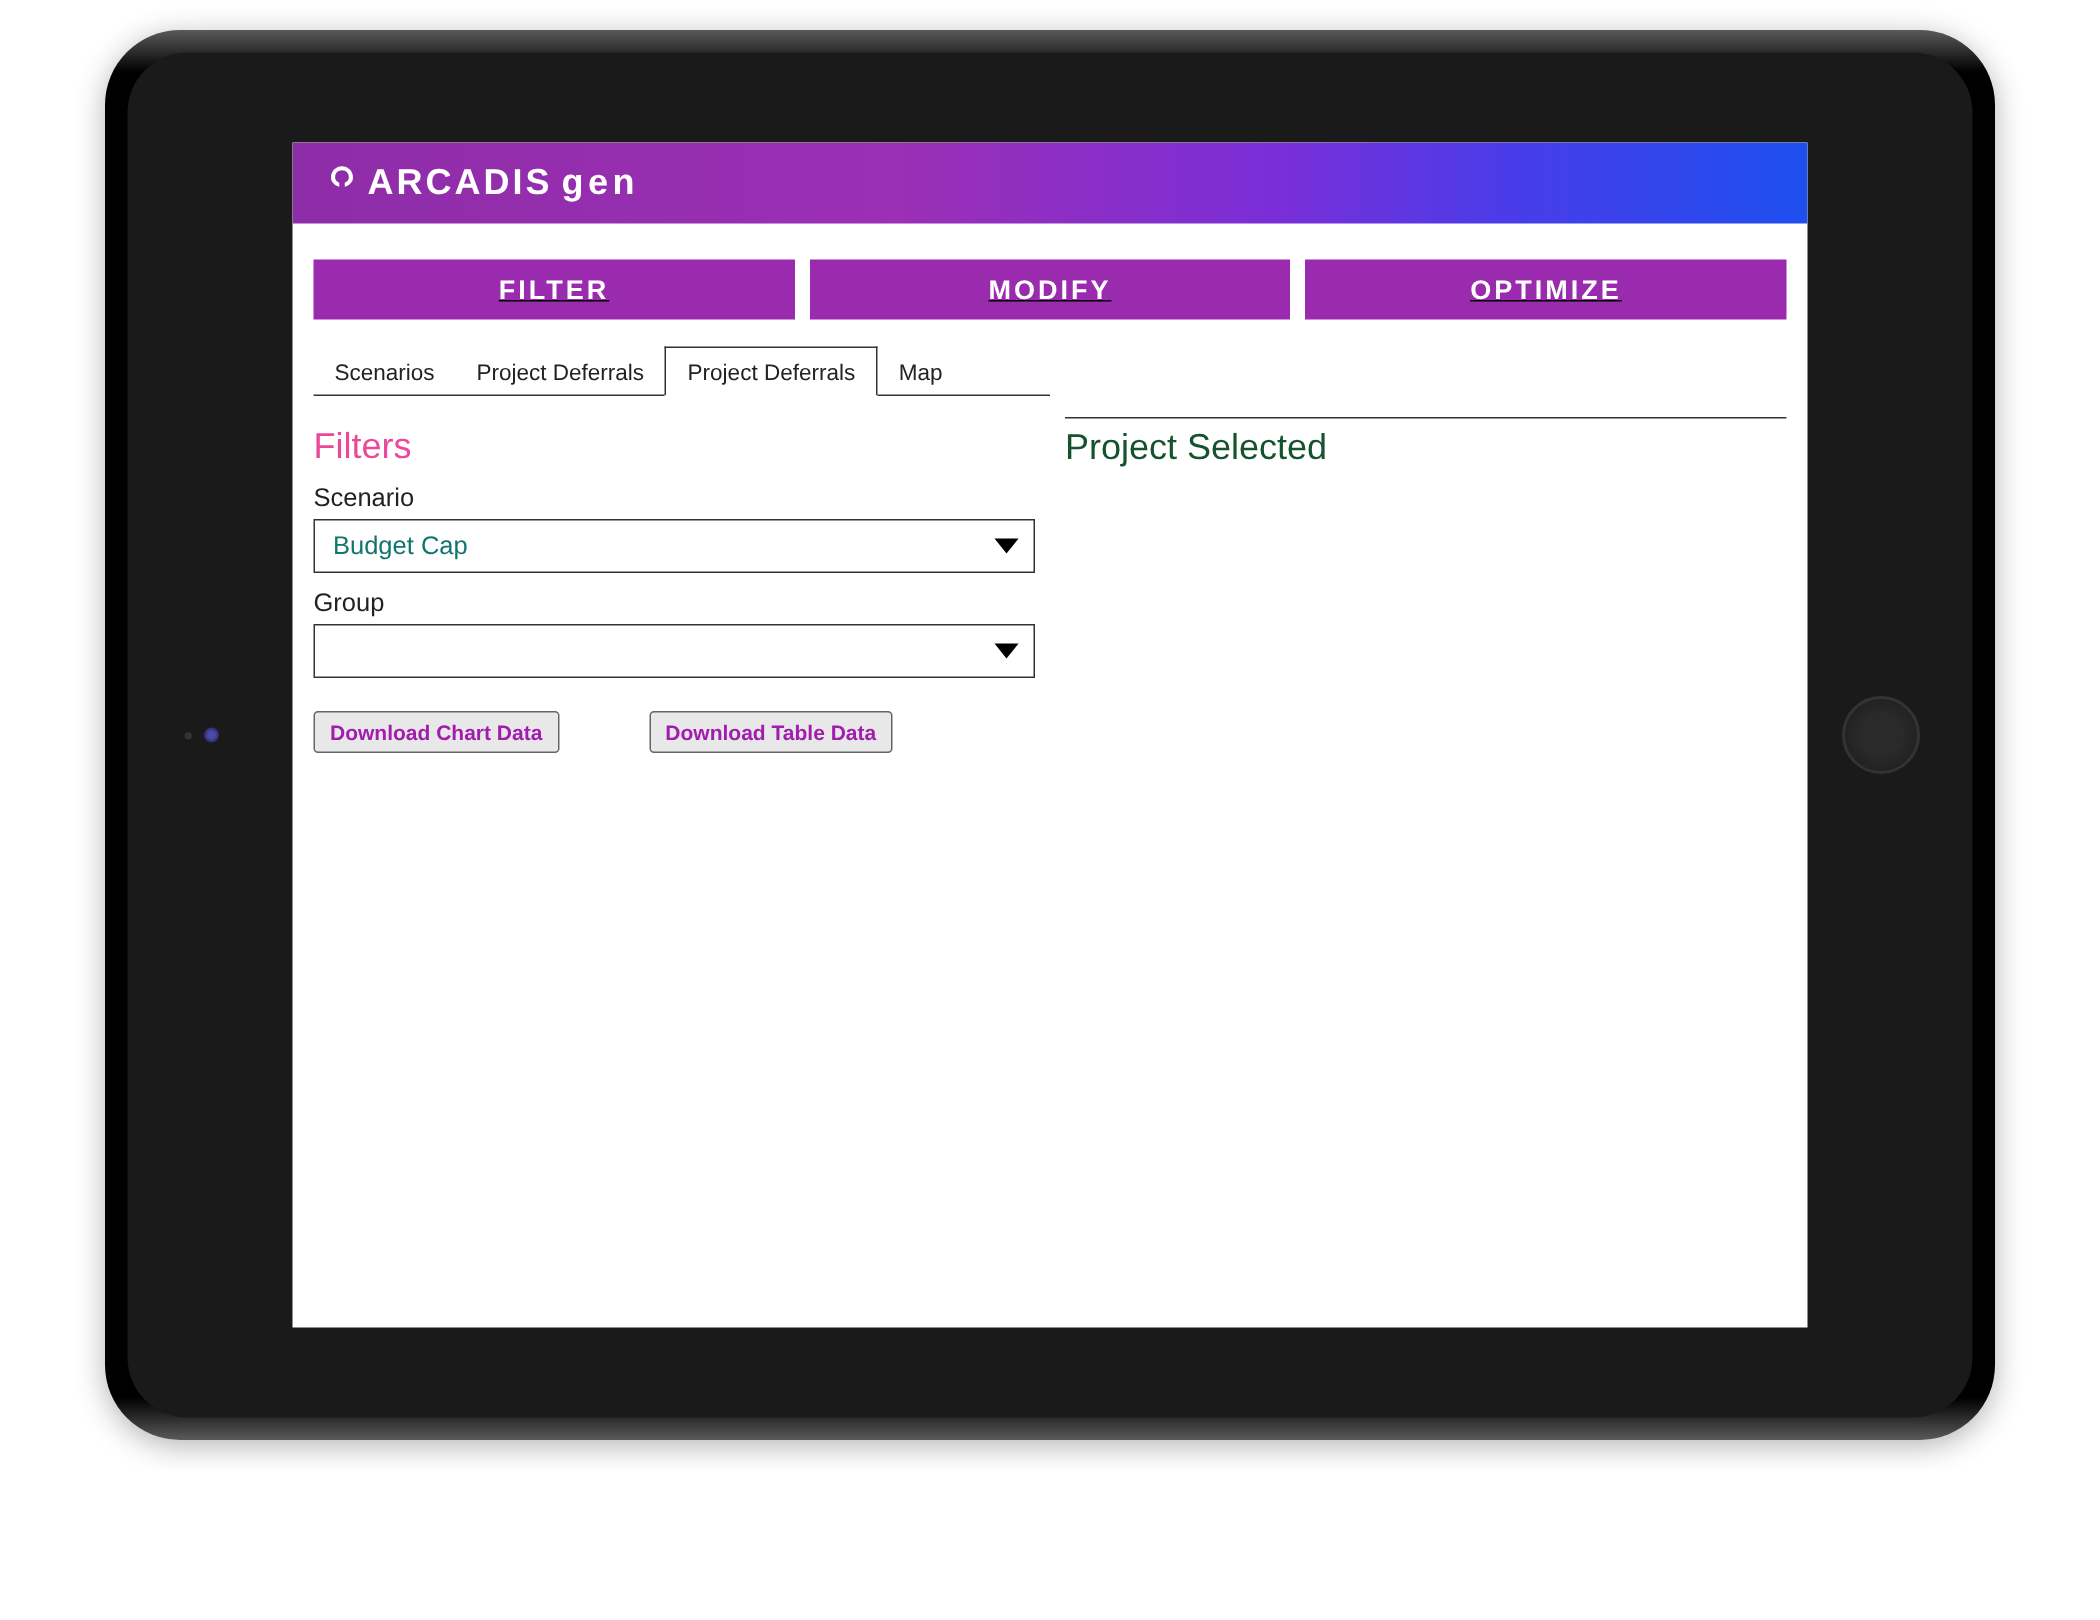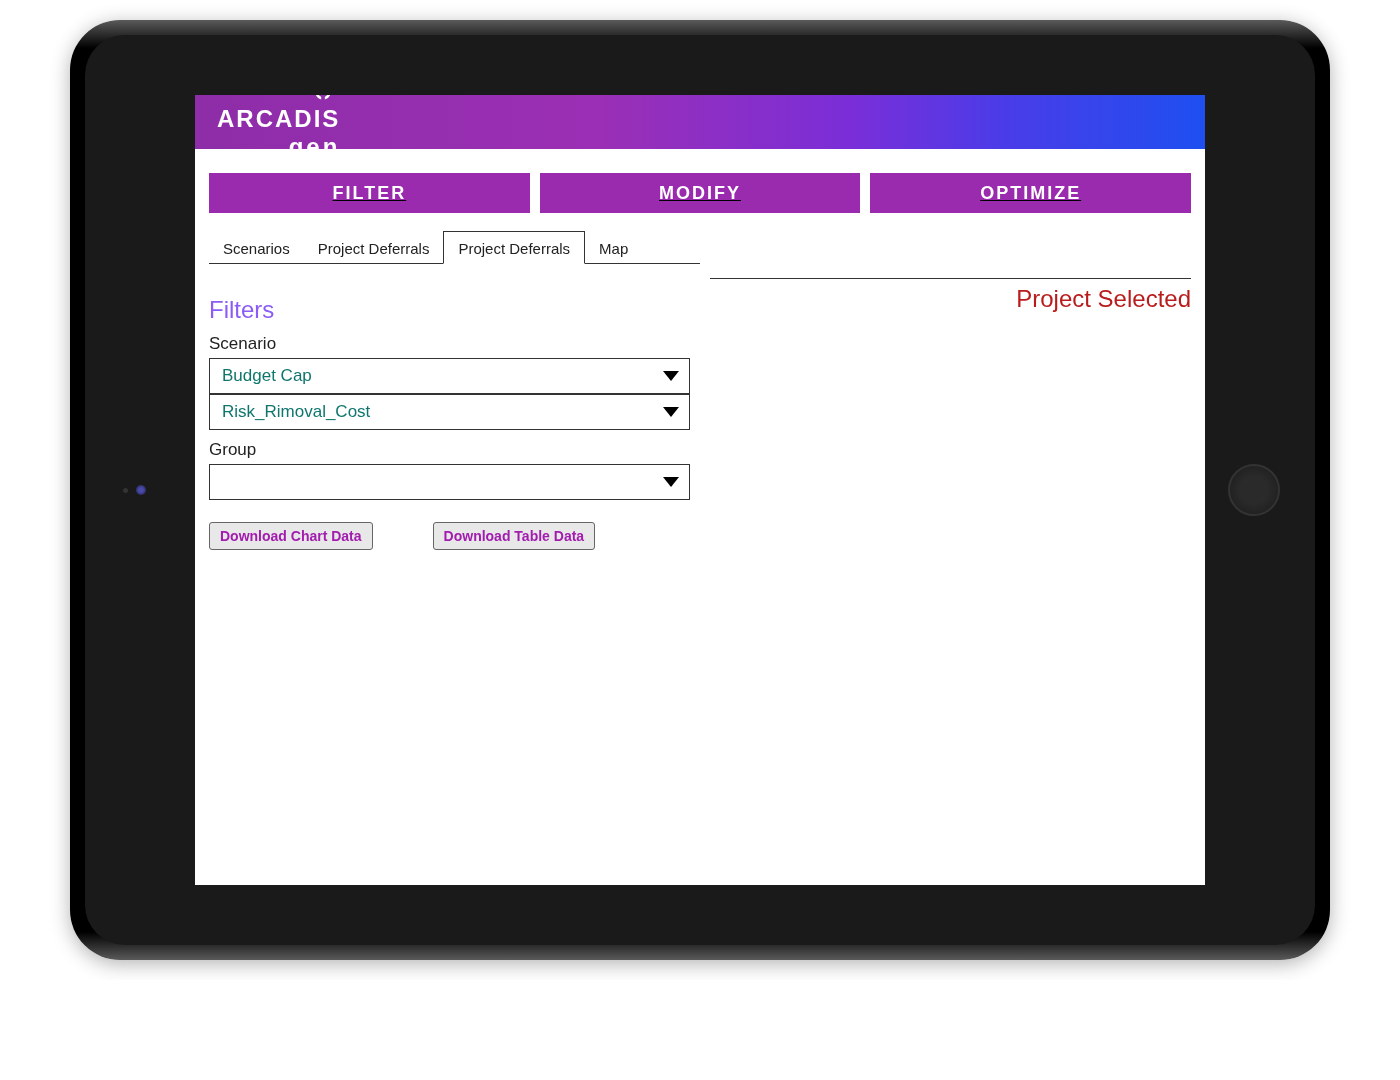--- a/index.html
+++ b/index.html
@@ -74,25 +74,24 @@
     }
     .header {
       height: 54px;
       background: linear-gradient(90deg, #8e2da8 0%, #9b2fb5 40%, #7a2ed8 65%, #4a3ce8 80%, #1e4ff0 100%);
       display: flex;
       align-items: center;
       padding: 0 22px;
     }
     .logo {
       display: flex;
-      align-items: flex-end;
+      align-items: flex-start;
       color: #fff;
       font-size: 24px;
       letter-spacing: 2px;
-      flex-direction: column;
     }
     .logo-icon {
       width: 22px;
       height: 22px;
       margin-right: 6px;
     }
     .logo-bold {
       font-weight: 700;
       letter-spacing: 2px;
     }
@@ -157,30 +156,29 @@
     }
     .right-pane {
       flex: 1;
       min-width: 0;
       border-top: 1px solid #333;
       padding-top: 8px;
     }
     .section-title {
       font-size: 24px;
       font-weight: 400;
-      color: #8b5cf6;
-      margin-top: 18px;
+      color: #ec4899;
+      margin-top: 6px;
       margin-bottom: 6px;
     }
     .right-title {
       font-size: 24px;
       font-weight: 400;
-      color: #b91c1c;
+      color: #14532d;
       margin-top: -2px;
-      text-align: right;
     }
     .field-label {
       font-size: 17px;
       color: #222;
       margin-top: 10px;
       margin-bottom: 4px;
     }
     .select-wrap {
       position: relative;
       width: 100%;
@@ -272,28 +270,20 @@
           <div class="field-label">Scenario</div>
           <div class="select-wrap">
             <div class="select-box">Budget Cap</div>
             <span class="chevron">
               <svg width="18" height="12" viewBox="0 0 18 12">
                   <polygon points="1,1 17,1 9,11" fill="#000"></polygon>
                 </svg>
             </span>
           </div>
 
-          <div class="select-wrap">
-            <div class="select-box">Risk_Rimoval_Cost</div>
-            <span class="chevron">
-              <svg width="18" height="12" viewBox="0 0 18 12">
-                  <polygon points="1,1 17,1 9,11" fill="#000"></polygon>
-                </svg>
-            </span>
-          </div>
 
           <div class="field-label">Group</div>
           <div class="select-wrap">
             <div class="select-box"></div>
             <span class="chevron">
               <svg width="18" height="12" viewBox="0 0 18 12">
                   <polygon points="1,1 17,1 9,11" fill="#000"></polygon>
                 </svg>
             </span>
           </div>

